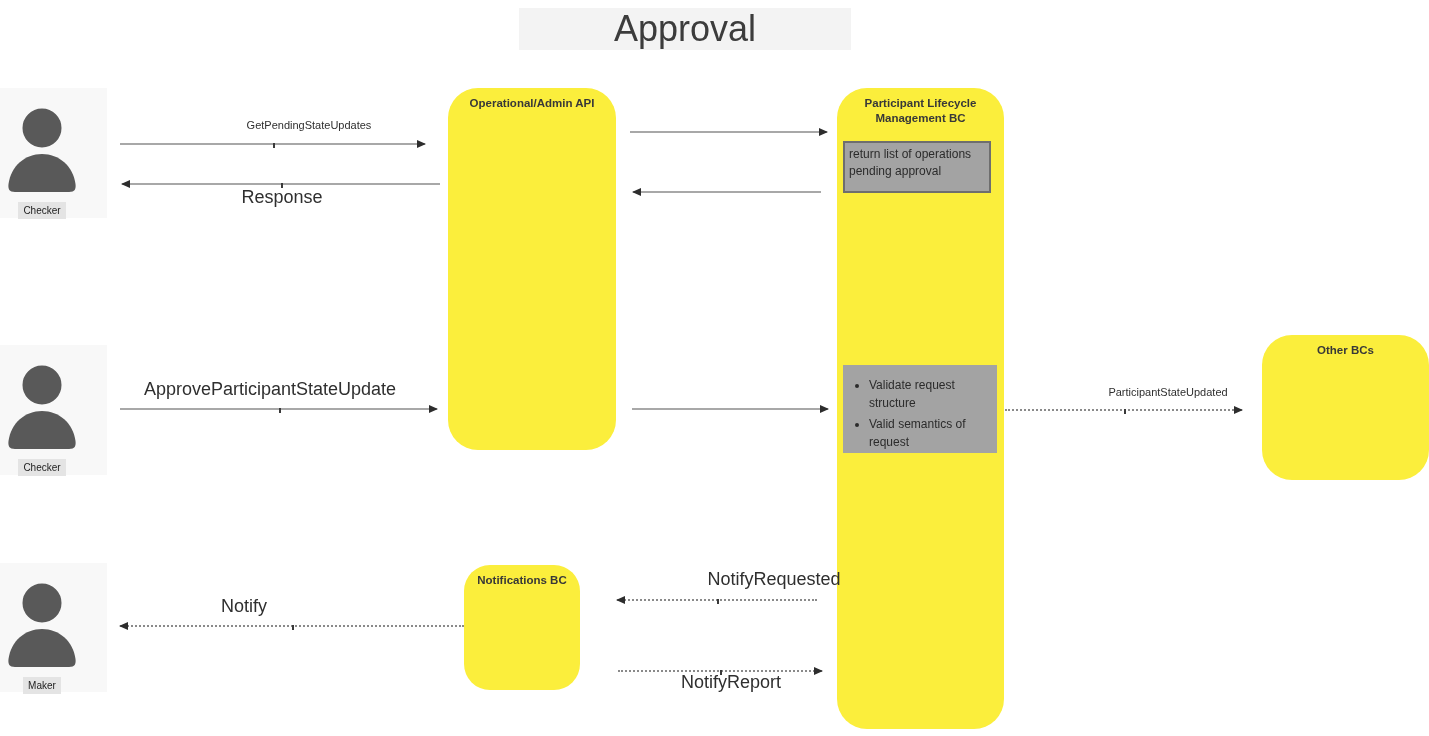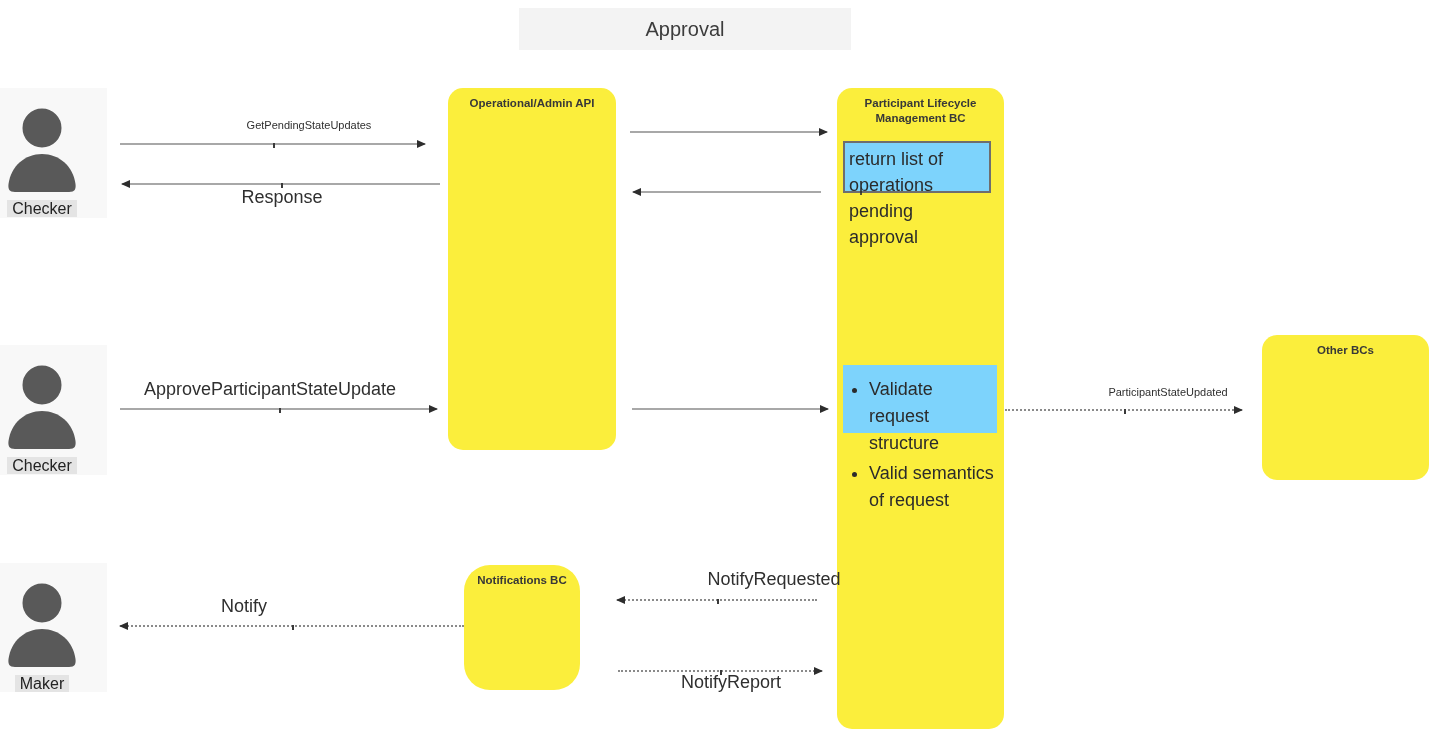--- a/index.html
+++ b/index.html
@@ -5,53 +5,53 @@
   * { box-sizing: border-box; }
   html,body { margin:0; padding:0; background:#ffffff; }
   body {
     position:relative; width:1429px; height:736px; overflow:hidden;
     font-family:"Liberation Sans", sans-serif;
   }
 
   
   #title {
     position:absolute; left:519px; top:8px; width:332px; height:42px;
-    background:#f3f3f3; color:#3c3c3c; font-size:20px; line-height:42px;
+    background:#f3f3f3; color:#3c3c3c; font-size:36px; line-height:42px;
     text-align:center;
   }
 
   
-  .ybox { position:absolute; background:#fbee3c; border-radius:15px; }
+  .ybox { position:absolute; background:#fbee3c; border-radius:30px; }
   .ybox .hdr {
     font-weight:bold; font-size:11.5px; color:#383838; text-align:center;
     padding:8px 12px 0 12px; line-height:1.3;
   }
   #box-api   { left:448px;  top:88px;  width:168px; height:362px; }
   #box-plm   { left:837px;  top:88px;  width:167px; height:641px; }
   #box-notif { left:464px;  top:565px; width:116px; height:125px; border-radius:26px; }
   #box-other { left:1248px; top:335px; width:167px; height:145px;margin-left:14px; }
 
   
-  .note { position:absolute; background:#7dd3fc; font-size:18px; color:#2b2b2b; }
+  .note { position:absolute; background:#a3a3a3; font-size:12px; color:#2b2b2b; }
   #note-pending {
     left:843px; top:141px; width:148px; height:52px;
     border:2px solid #6e6e6e; padding:3px 4px; line-height:1.45;
   }
-  #note-validate { left:843px; top:365px; width:154px; height:68px; }
+  #note-validate { left:843px; top:365px; width:154px; height:88px; }
   #note-validate ul { margin:11px 0 0 0; padding-left:26px; list-style:disc; }
   #note-validate li { margin-bottom:3px; line-height:1.5; }
 
   
   .actor { position:absolute; left:0; width:107px; height:130px; }
   .actor .sq { position:absolute; inset:0; background:#f8f8f8; }
   .actor svg { position:absolute; left:0; top:10px; }
   .actor .lbl { position:absolute; top:112px; left:0; width:84px; text-align:center; }
   .actor .lbl span {
     display:inline-block; background:#e4e4e4; padding:0 5px;
-    font-size:16px; color:#222; line-height:17px;
+    font-size:10px; color:#222; line-height:17px;
   }
   #actor-checker1 { top:88px; }
   #actor-checker2 { top:345px; }
   #actor-maker    { top:563px; height:129px; }
 
   
   .arrow { position:absolute; height:0; border-top:2px solid #a8a8a8; }
   .arrow.dotted { border-top:2px dotted #8a8a8a; }
   .ah { position:absolute; top:-5.5px; width:0; height:0; border-style:solid; }
   .ah.r { right:-1px; border-width:4.5px 0 4.5px 9px; border-color:transparent transparent transparent #2d2d2d; }

